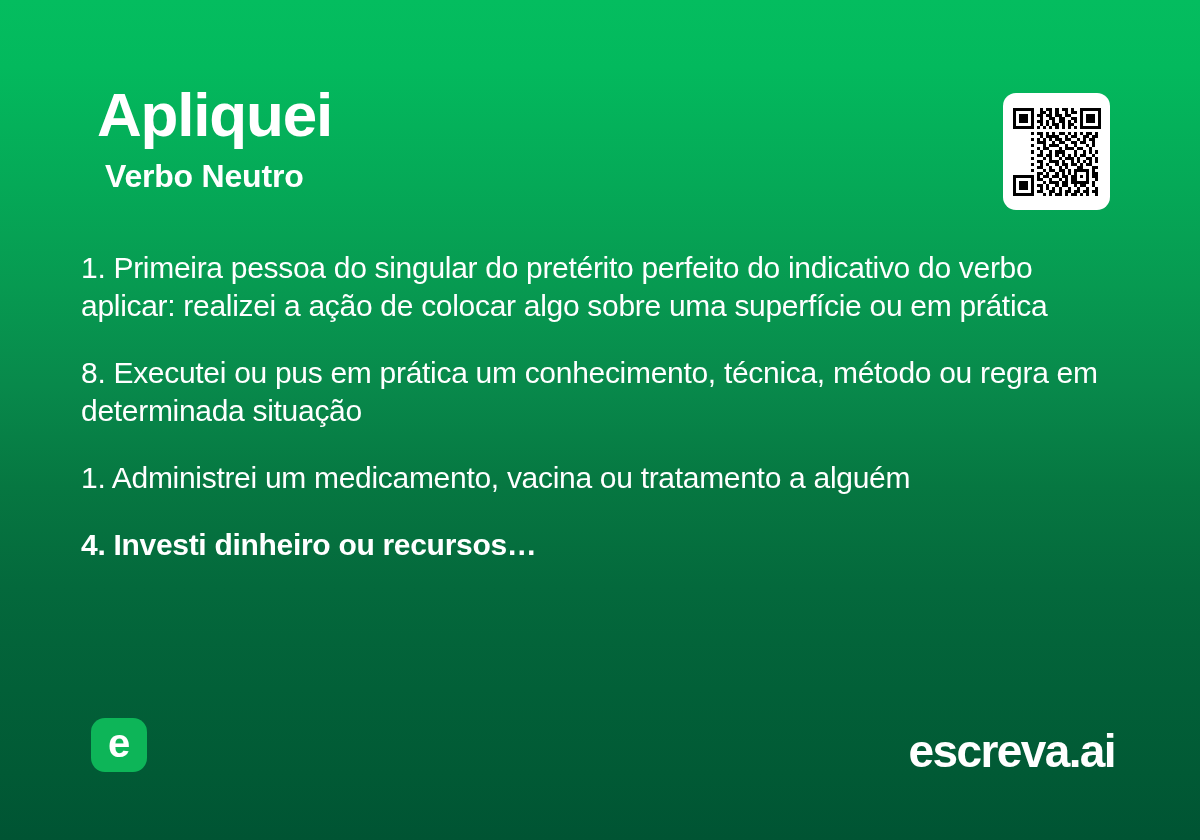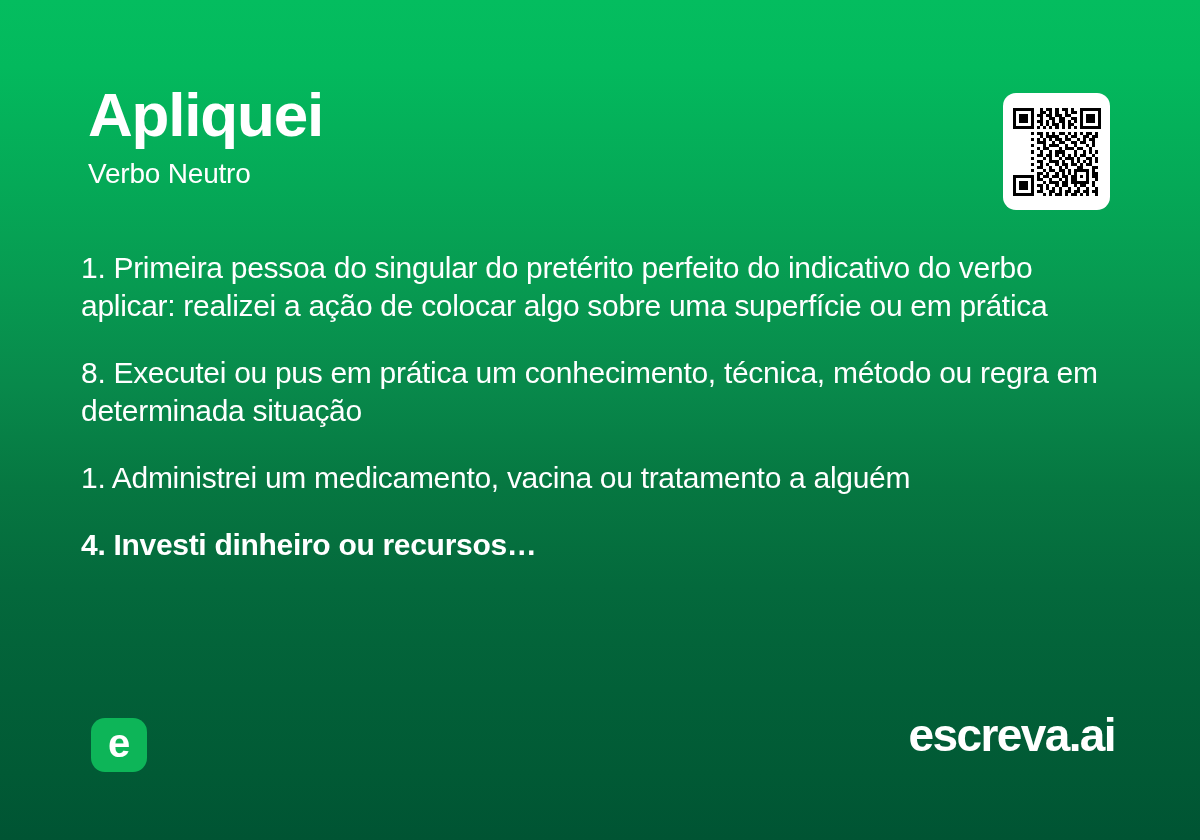--- a/index.html
+++ b/index.html
@@ -31,41 +31,42 @@
        #026038  82%,
        #015A35  92%,
        #005433 100%);
     color:#ffffff;
     overflow:hidden;
   }
 
   
   #header {
     position:absolute;
-    left:88px;
+    left:97px;
     top:84px;
     width:860px;
   }
 
   .title {
     font-size:62px;
     font-weight:700;
     line-height:1.0;
     letter-spacing:-1.2px;
     color:#ffffff;
     white-space:nowrap;
   }
 
   .subtitle {
     margin-top:14px;
-    font-size:28px;
-    font-weight:400;
+    font-size:32px;
+    font-weight:700;
     line-height:1.0;
     letter-spacing:-0.2px;
     color:#ffffff;
+    margin-left:8px;
   }
 
   
   #qr-wrap {
     position:absolute;
     left:1003px;
     top:93px;
     width:107px;
     height:117px;
     background:#ffffff;
@@ -120,21 +121,21 @@
     font-weight:700;
     line-height:1;
     color:#ffffff;
     position:relative;
     top:-2px;
   }
 
   #wordmark {
     position:absolute;
     right:85px;
-    top:2px;
+    top:18px;
     font-size:46px;
     font-weight:700;
     line-height:1.0;
     letter-spacing:-1.6px;
     color:#ffffff;
     white-space:nowrap;
   }
 </style>
 </head>
 <body>

